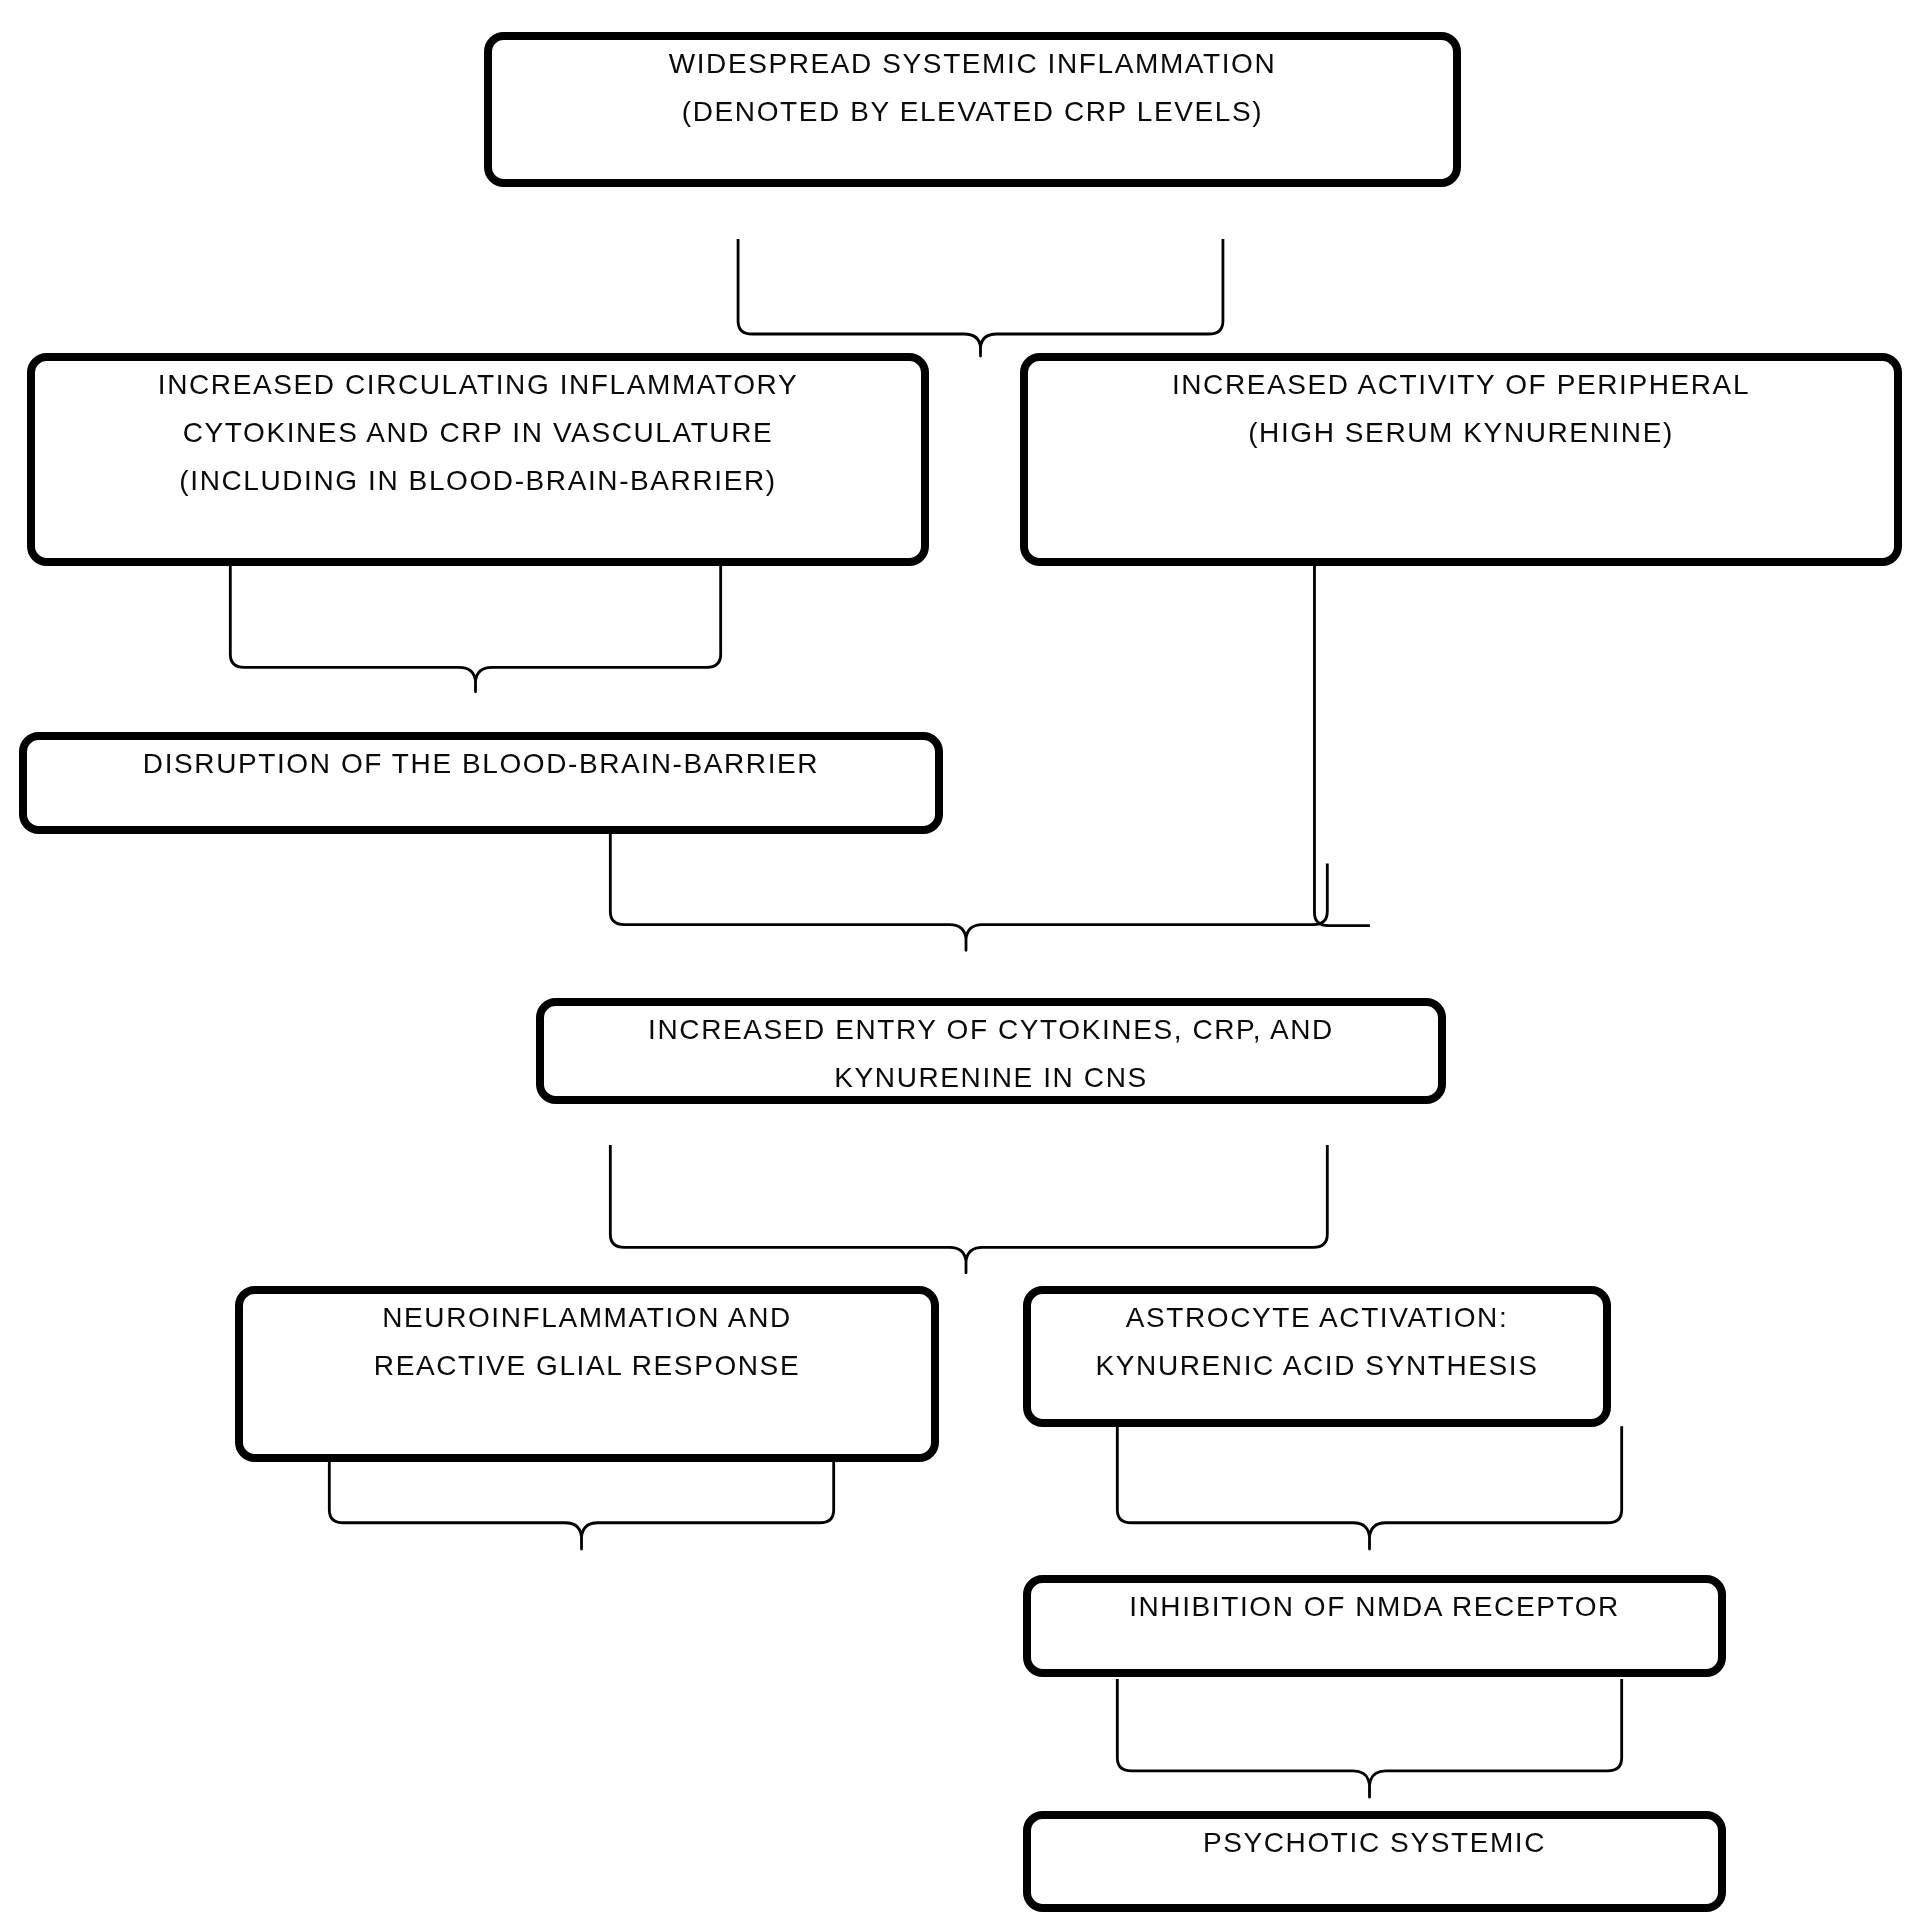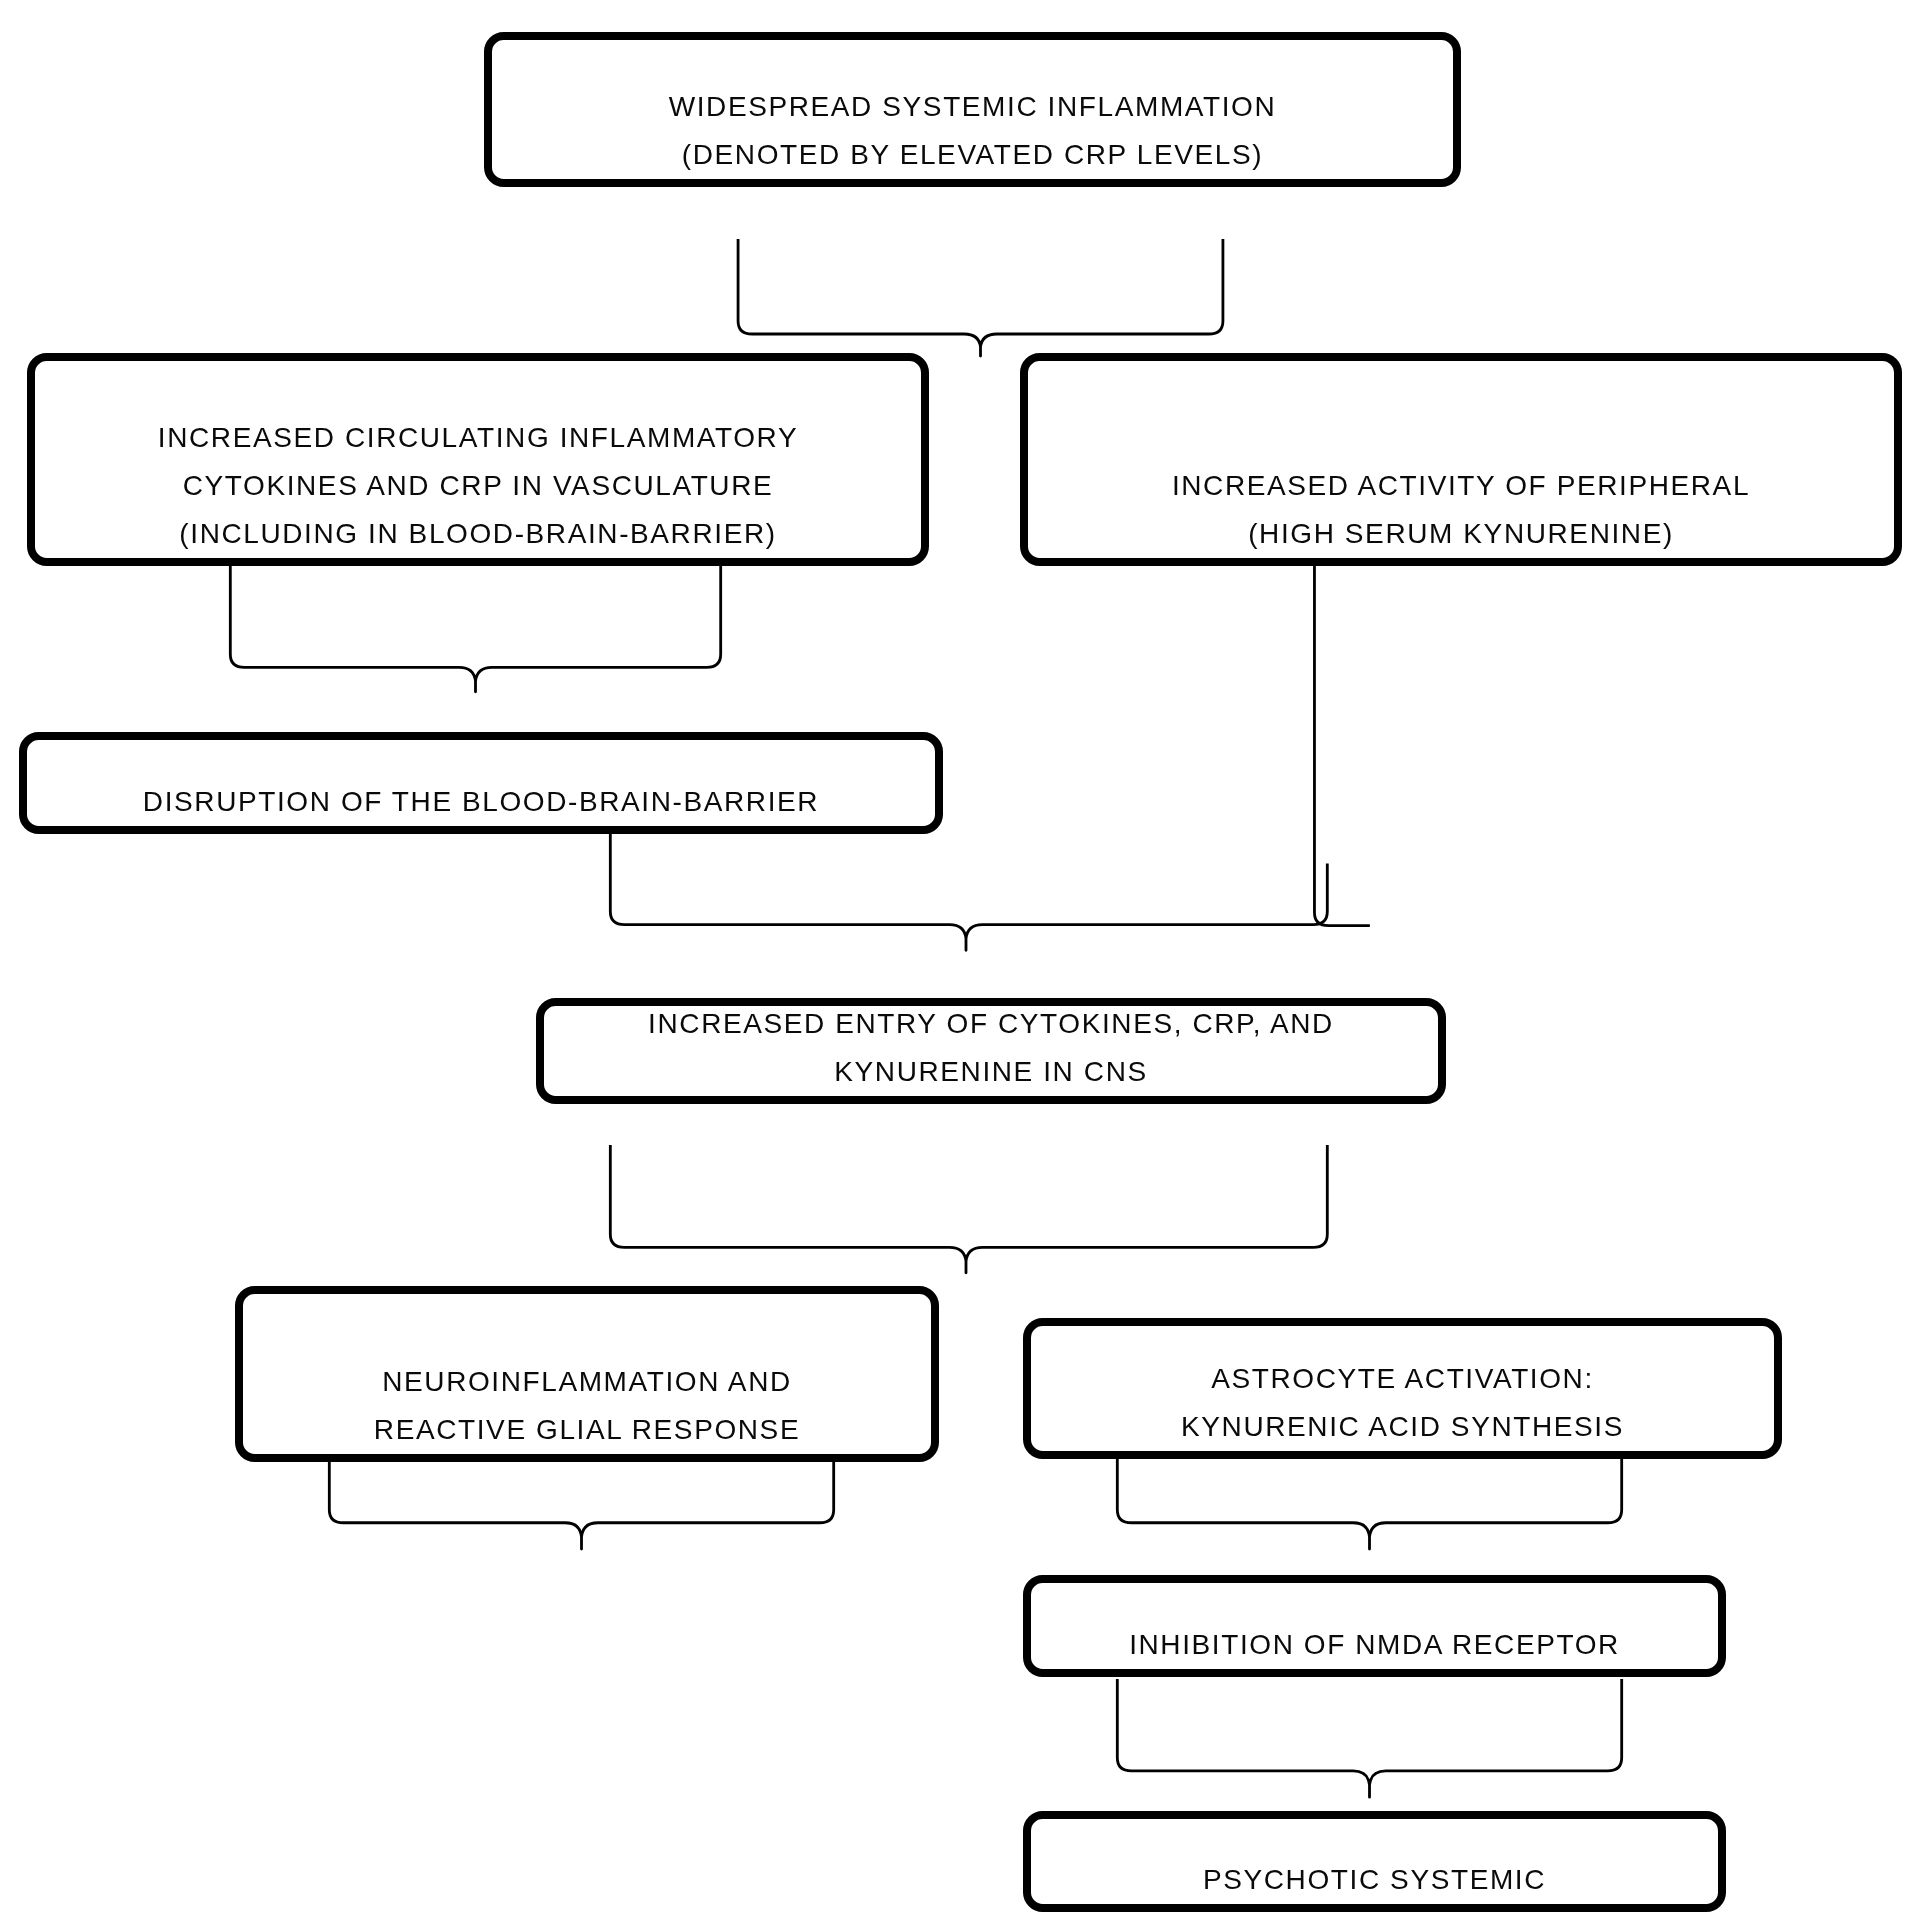--- a/index.html
+++ b/index.html
@@ -19,21 +19,21 @@
   }
   .node {
     position: absolute;
     box-sizing: border-box;
     background: #ffffff;
     border: 8px solid #000000;
     border-radius: 19.7px;
     display: flex;
     flex-direction: column;
     align-items: center;
-    justify-content: flex-end;
+    justify-content: flex-start;
     text-align: center;
     color: #0a0a0a;
     letter-spacing: 1.6px;
     line-height: 1.72;
     font-weight: 400;
     font-size: 28px;
     padding: 0 14px;
   }
   .node .line {
     display: block;
@@ -119,21 +119,21 @@
   <div class="node" style="left:536px; top:998px; width:910px; height:106px;">
     <span class="line">INCREASED ENTRY OF CYTOKINES, CRP, AND</span>
     <span class="line">KYNURENINE IN CNS</span>
   </div>
 
   <div class="node" style="left:235px; top:1286px; width:704px; height:176px;">
     <span class="line">NEUROINFLAMMATION AND</span>
     <span class="line">REACTIVE GLIAL RESPONSE</span>
   </div>
 
-  <div class="node" style="left:1023px; top:1286px; width:759px; height:141px;margin-top:32px;">
+  <div class="node" style="left:1023px; top:1286px; width:588px; height:141px;">
     <span class="line">ASTROCYTE ACTIVATION:</span>
     <span class="line">KYNURENIC ACID SYNTHESIS</span>
   </div>
 
 
   <div class="node" style="left:1023px; top:1575px; width:703px; height:102px;">
     <span class="line">INHIBITION OF NMDA RECEPTOR</span>
   </div>
 
   <div class="node" style="left:1023px; top:1811px; width:703px; height:101px;">

